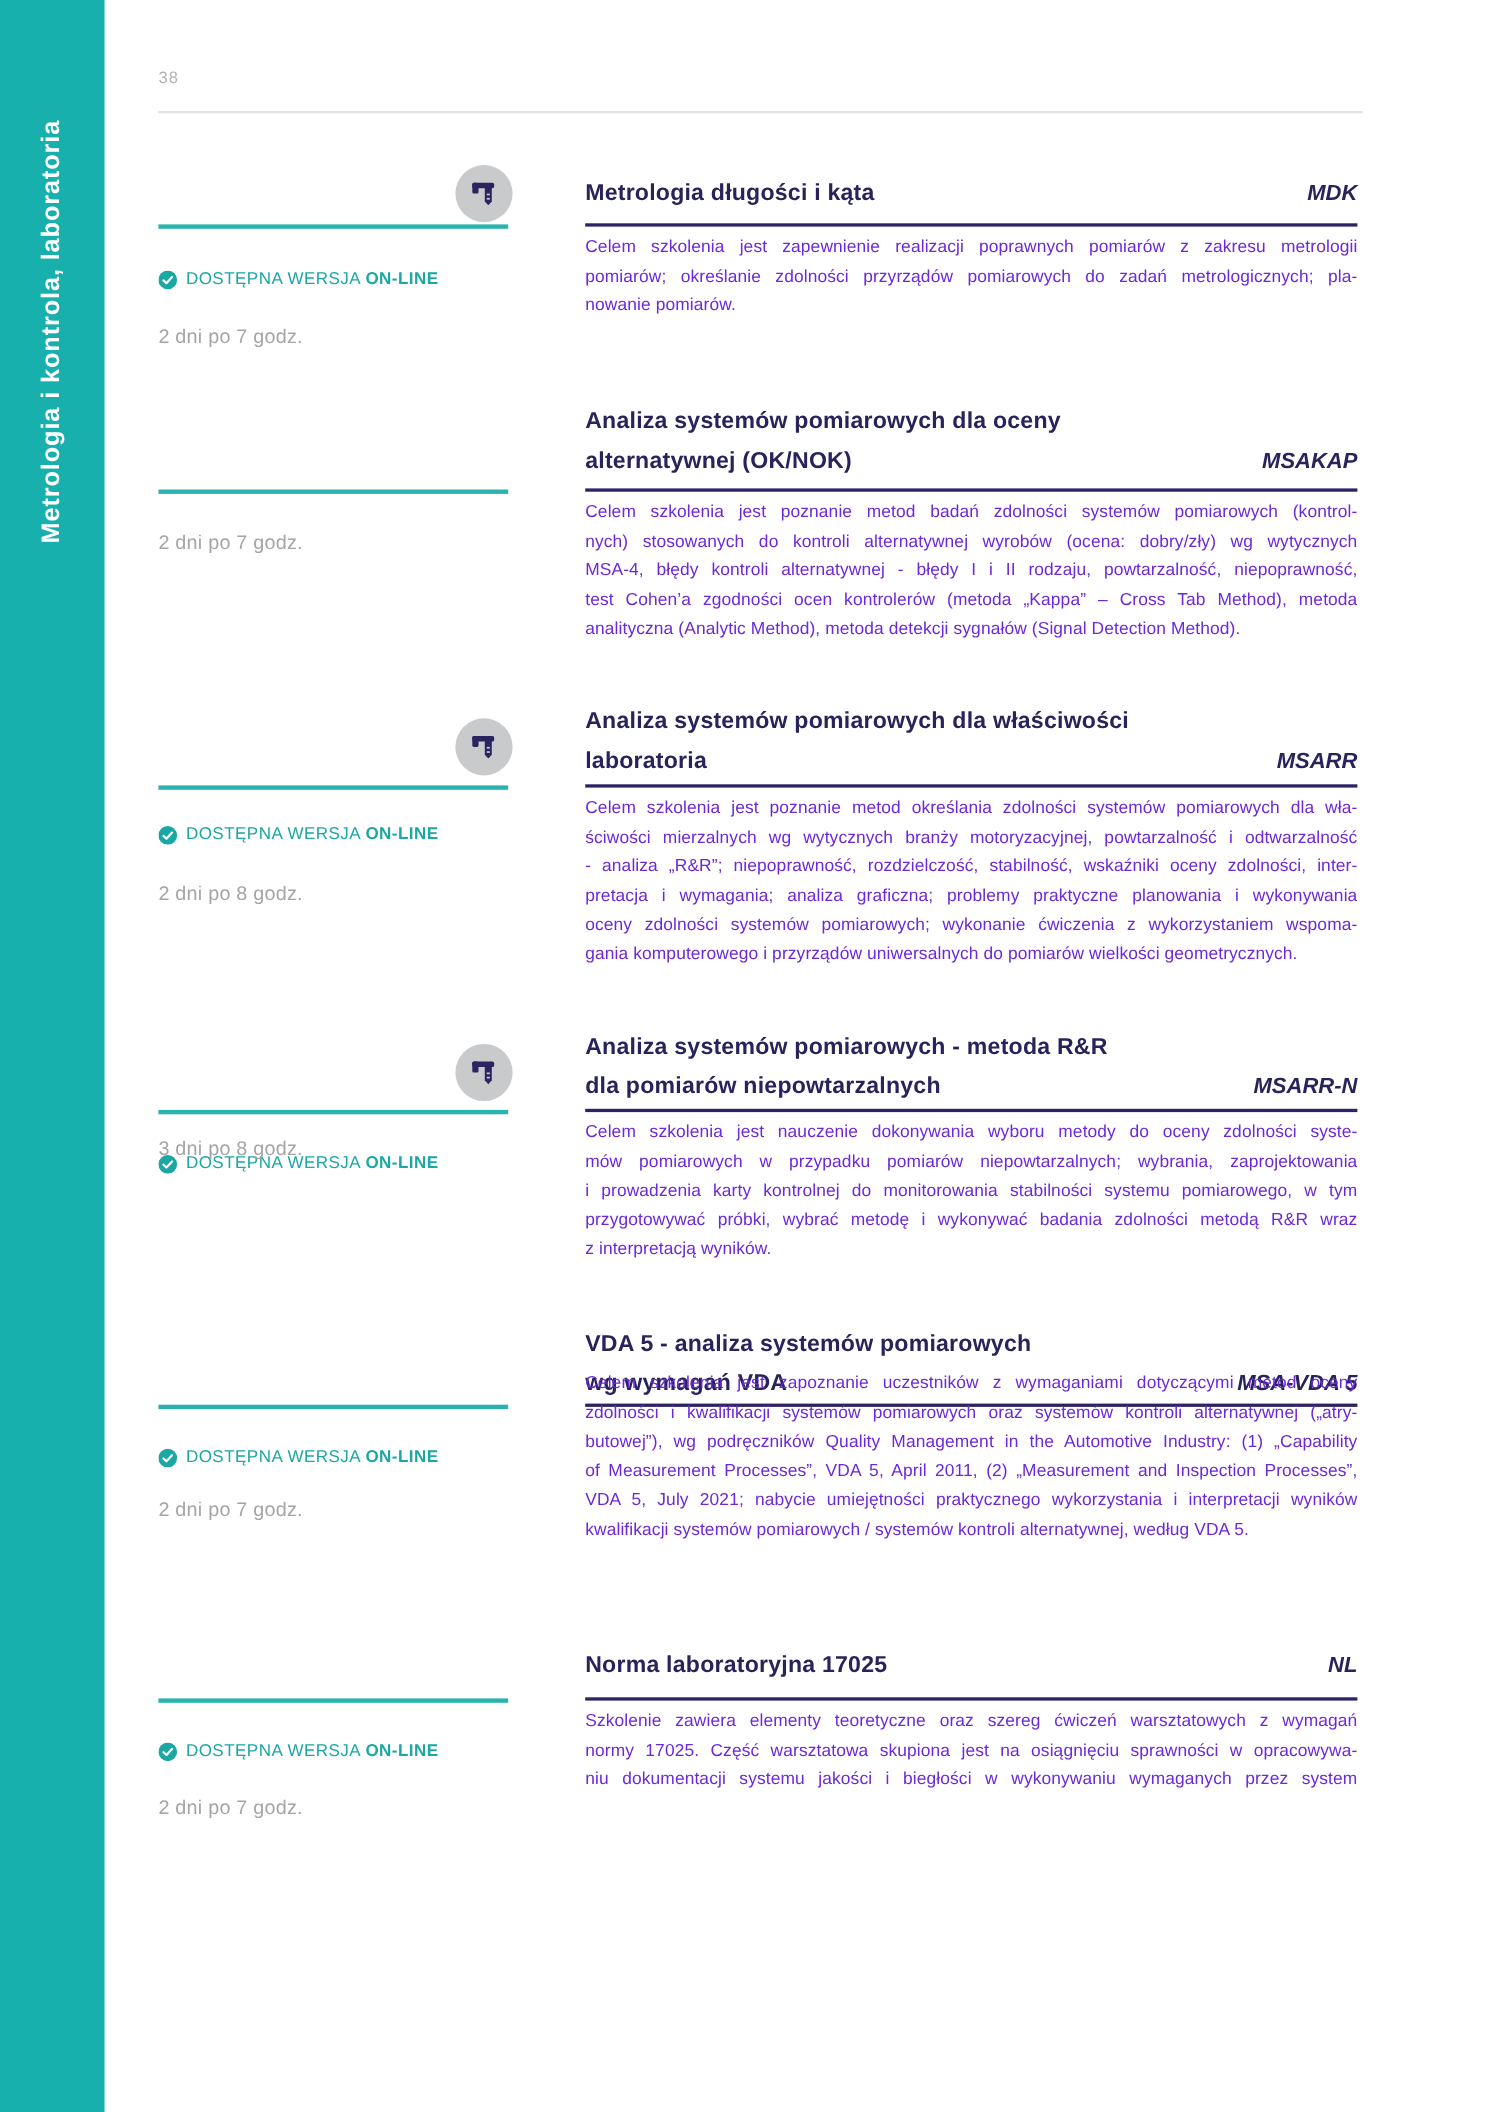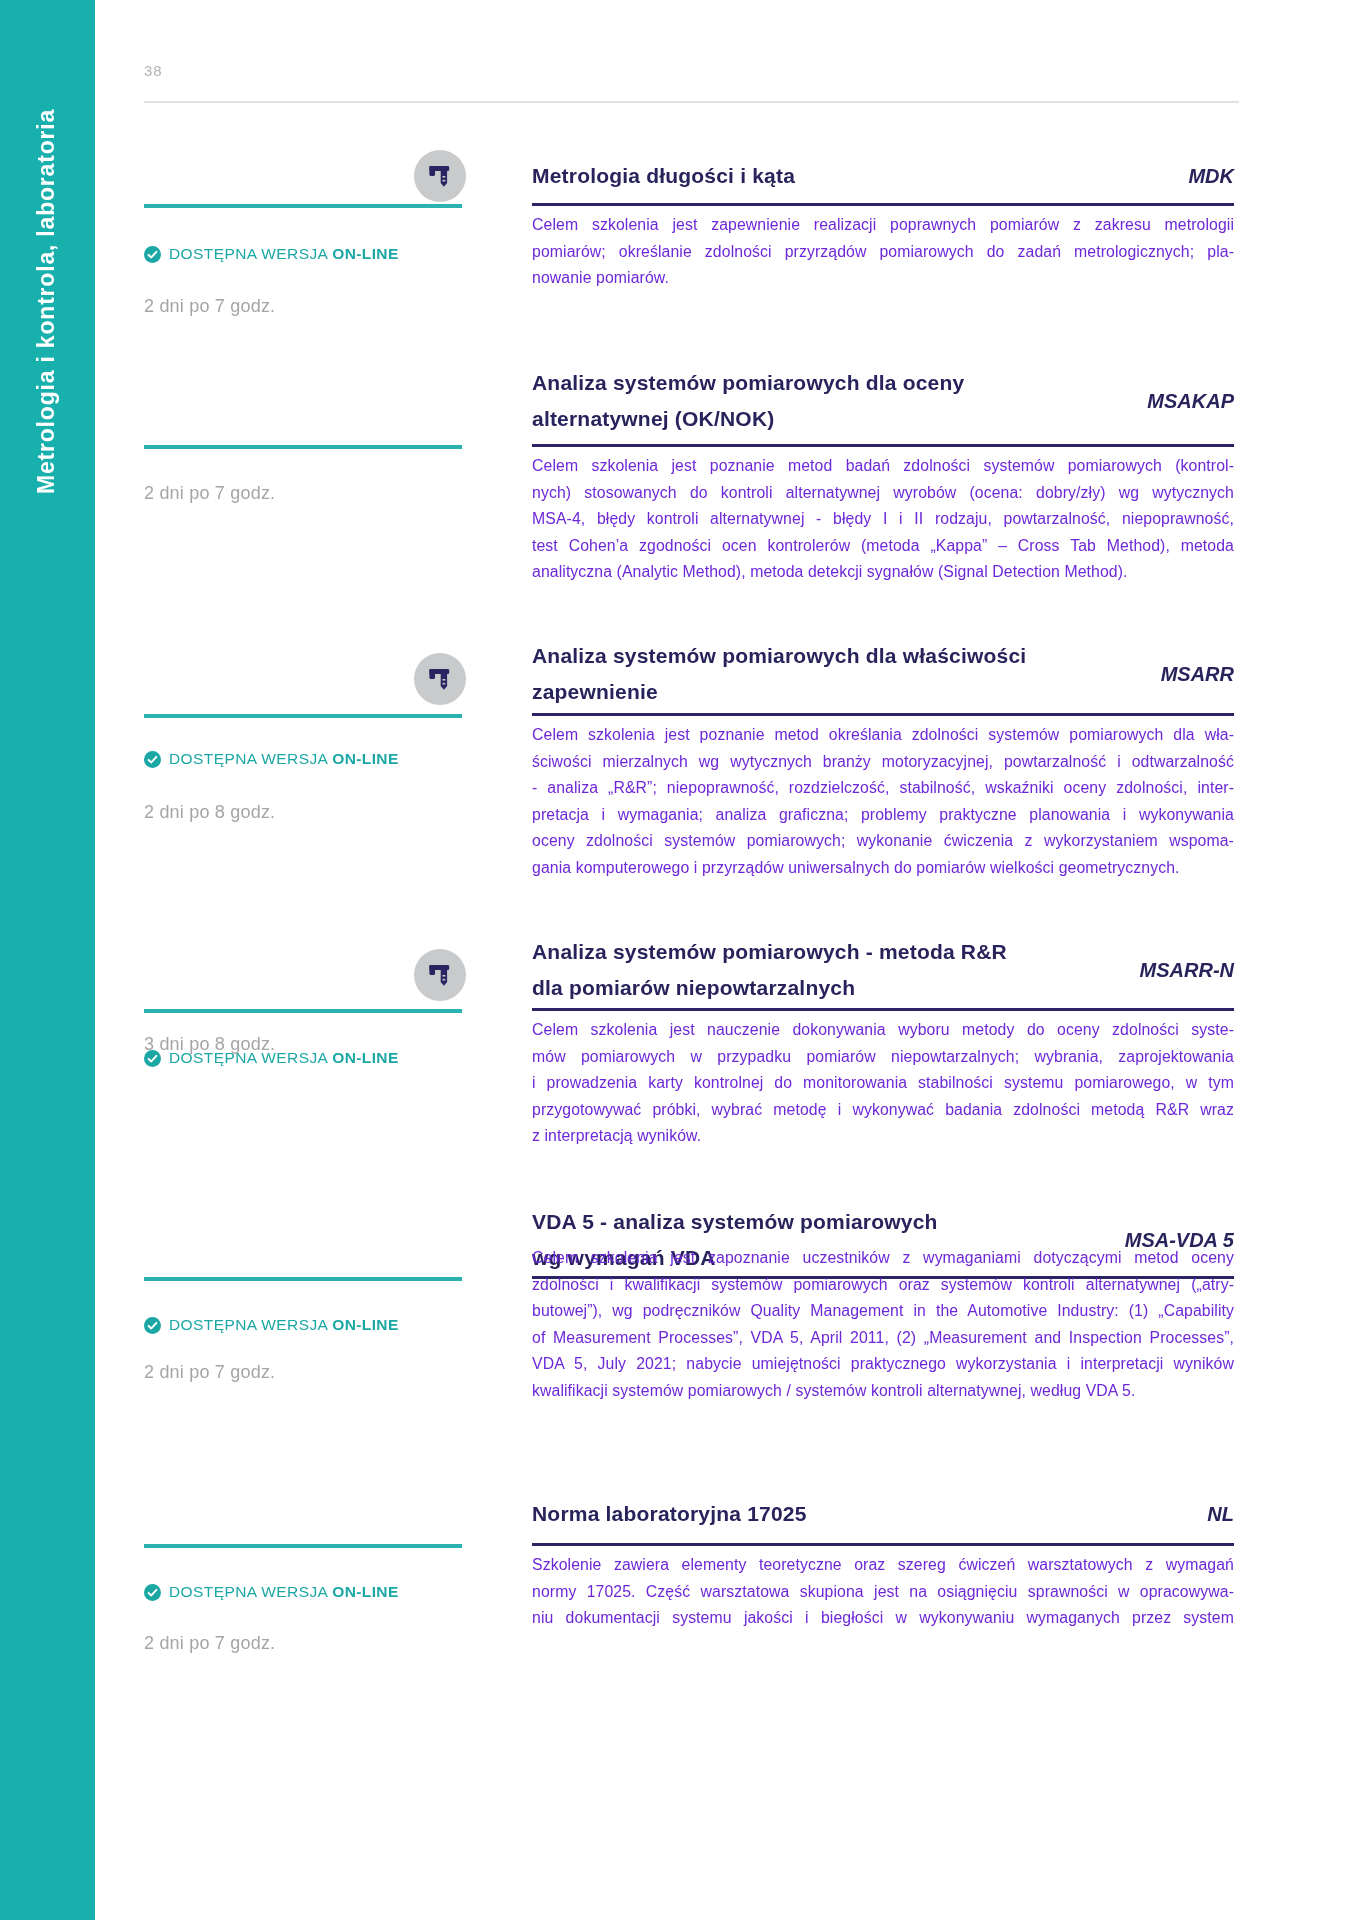--- a/index.html
+++ b/index.html
@@ -58,21 +58,21 @@
   }
   .badge b { font-weight: 700; }
   .duration {
     position: absolute; left: 144px;
     font-size: 18px; color: #a5a5a5; letter-spacing: 0.2px;
   }
 
   
   .title-row {
     position: absolute; left: 532px; width: 702px;
-    display: flex; justify-content: space-between; align-items: center;
+    display: flex; justify-content: space-between; align-items: flex-end;
   }
   .course-title { margin: 0; max-width: 570px; }
   .course-title .line {
     font-size: 21px; line-height: 36px; font-weight: 700;
     color: #29235c; letter-spacing: 0.2px; white-space: nowrap;
   }
   .course-code {
     font-size: 20px; line-height: 36px; font-weight: 700;
     color: #29235c; white-space: nowrap; text-align: right; font-style: italic;
   }
@@ -180,21 +180,21 @@
           <circle cx="8.5" cy="8.5" r="8.5" fill="#1ba7a4"></circle>
           <path d="M4.6 8.9 L7.3 11.4 L12.4 5.9" stroke="#fff" stroke-width="2" fill="none" stroke-linecap="round" stroke-linejoin="round"></path>
         </svg>
       <span><span>DOSTĘPNA WERSJA</span> <b>ON-LINE</b></span>
     </div>
     <div class="duration" style="top:802px">2 dni po 8 godz.</div>
 
     <div class="title-row" style="top:638px">
       <h2 class="course-title">
           <div class="line">Analiza systemów pomiarowych dla właściwości</div>
-          <div class="line last">zapewnienie</div>
+          <div class="line last">laboratoria</div>
         </h2>
       <div class="course-code">MSARR</div>
     </div>
     <div class="title-underline" style="top:713px"></div>
     <div class="course-desc" style="top:722px">
         <div class="line">Celem szkolenia jest poznanie metod określania zdolności systemów pomiarowych dla wła-</div>
         <div class="line">ściwości mierzalnych wg wytycznych branży motoryzacyjnej, powtarzalność i odtwarzalność</div>
         <div class="line">- analiza „R&amp;R”; niepoprawność, rozdzielczość, stabilność, wskaźniki oceny zdolności, inter-</div>
         <div class="line">pretacja i wymagania; analiza graficzna; problemy praktyczne planowania i wykonywania</div>
         <div class="line">oceny zdolności systemów pomiarowych; wykonanie ćwiczenia z wykorzystaniem wspoma-</div>

